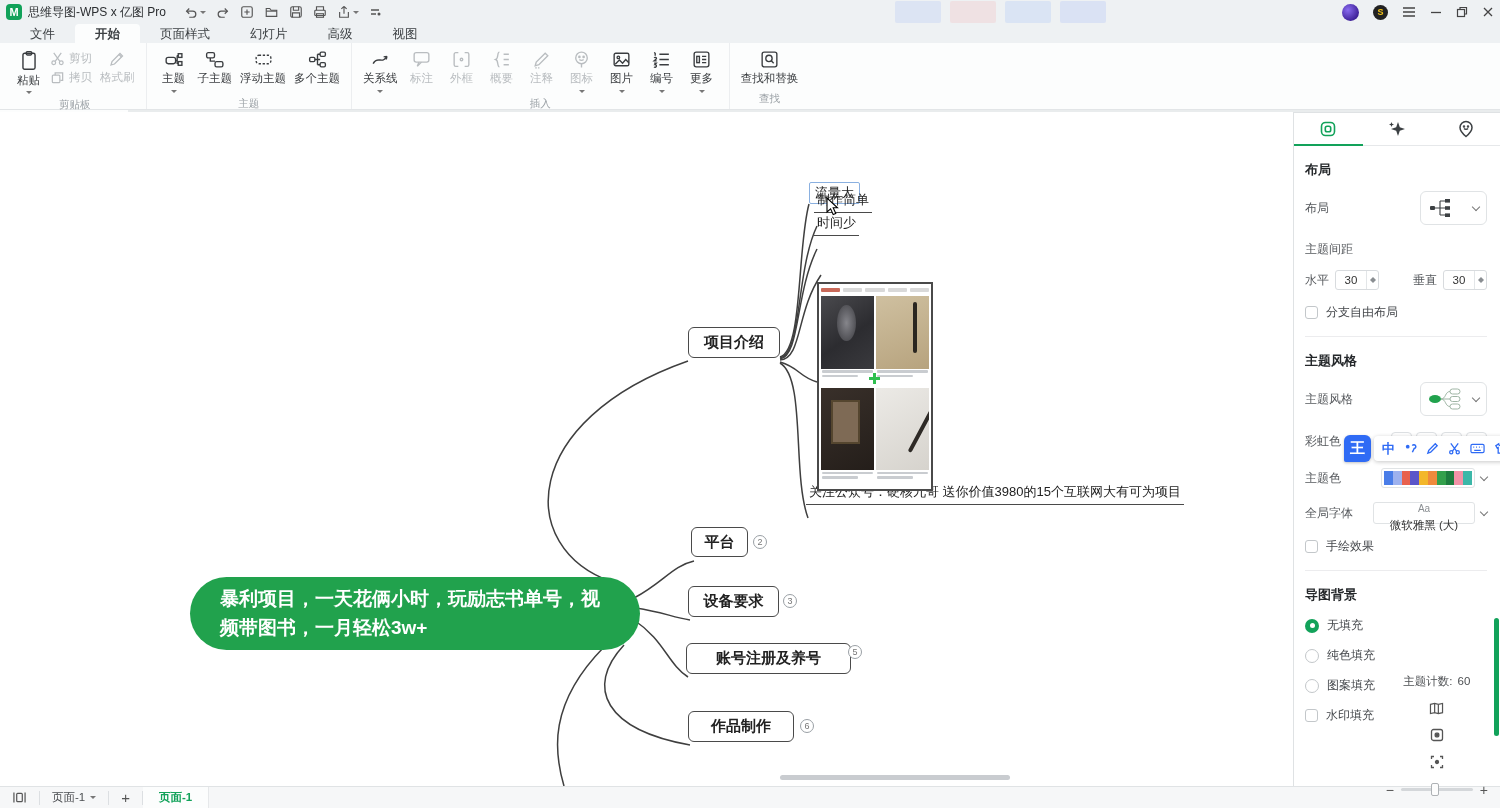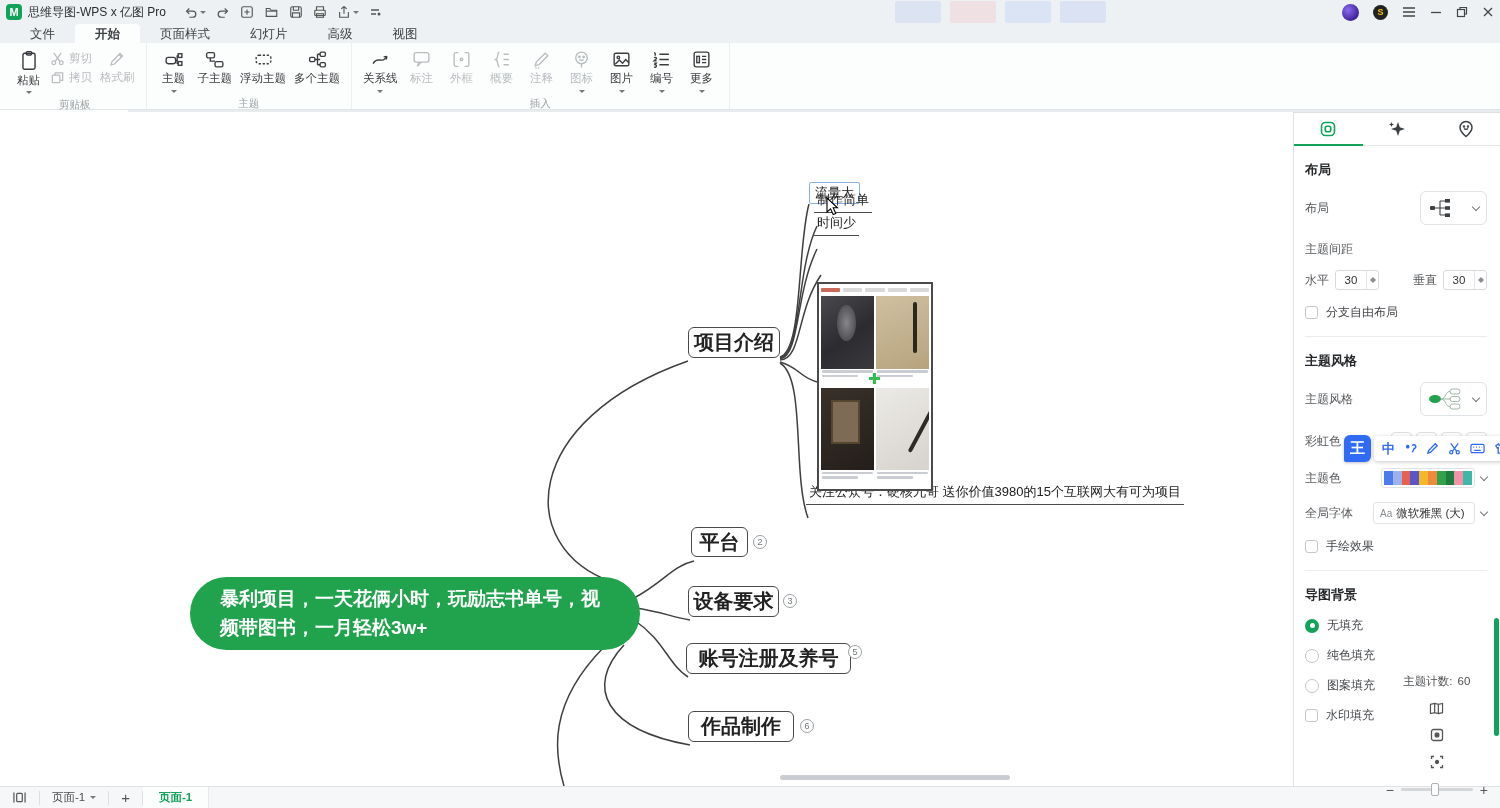--- a/index.html
+++ b/index.html
@@ -44,21 +44,21 @@
   .doctab-icon { width:12px; height:12px; background:#15a85c; border-radius:3px; position:relative; }
   .doctab-icon::after { content:""; position:absolute; left:3px; top:3px; width:6px; height:6px; border:1.4px solid #fff; border-radius:50%; }
   .doctab-dot { width:7px; height:7px; border-radius:50%; background:#4a4d50; margin-left:26px; }
   .panel-btn { position:absolute; right:10px; top:0; height:100%; display:flex; align-items:center; gap:5px; font-size:12px; color:#444; }
   .panel-icon { width:14px; height:11px; border:1.3px solid #555; border-radius:2px; position:relative; }
   .panel-icon::after { content:""; position:absolute; right:1.5px; top:1px; bottom:1px; width:4px; background:#555; }
 
   
   .canvas { position:absolute; left:0; top:112px; width:1293px; height:674px; background:#fff; overflow:hidden; }
   .canvas svg.links { position:absolute; left:0; top:18px; }
-  .mm-node { position:absolute; background:#fff; border:1.6px solid #4a4a4a; border-radius:6px; display:flex; align-items:center; justify-content:center; font-weight:bold; font-size:20px; color:#222; white-space:nowrap; }
+  .mm-node { position:absolute; background:#fff; border:1.6px solid #4a4a4a; border-radius:6px; display:flex; align-items:center; justify-content:center; font-weight:bold; font-size:15px; color:#222; white-space:nowrap; }
   .mm-central { position:absolute; left:190px; top:465px; width:450px; height:73px; background:#21a24d; border-radius:38px; color:#fff; font-size:19px; font-weight:bold; display:flex; align-items:center; padding:0 30px; line-height:1.5; }
   .badge { position:absolute; width:14px; height:14px; border:1px solid #9aa0a5; border-radius:50%; background:#fff; color:#777; font-size:9px; display:flex; align-items:center; justify-content:center; }
   .utopic { position:absolute; font-size:13px; color:#222; border-bottom:1.5px solid #4a4a4a; padding:0 3px 3px; white-space:nowrap; }
   .sel-topic { position:absolute; left:809px; top:70px; width:51px; height:22px; background:#fff; border:1.5px solid #8ab0e0; border-radius:2px; display:flex; align-items:center; justify-content:center; font-size:13px; color:#222; }
   .cursor-arrow { position:absolute; left:826px; top:85px; }
 
   
   .img-node { position:absolute; left:817px; top:170px; width:116px; height:209px; border:2px solid #4a4a4a; background:#fff; padding:2px; display:flex; flex-direction:column; gap:2px; }
   .img-tabs { display:flex; gap:3px; align-items:center; height:8px; }
   .img-tabs i { display:block; height:4px; border-radius:1px; background:#d9d9d9; flex:1; }
@@ -105,21 +105,21 @@
   .tri-up { width:0; height:0; border:3px solid transparent; border-bottom:3.5px solid #8a8e92; margin-bottom:-1px; }
   .tri-dn { width:0; height:0; border:3px solid transparent; border-top:3.5px solid #8a8e92; }
   .checkrow { display:flex; align-items:center; gap:8px; margin-top:14px; font-size:12px; color:#45484c; }
   .cbox { width:13px; height:13px; border:1.4px solid #c3c7ca; border-radius:3px; background:#fff; flex:none; }
   .sb-div { border-top:1px solid #ececee; margin-top:15px; }
   .swatch-row { display:flex; gap:4px; }
   .swatch { width:21px; height:18px; border:1px solid #dcdfe2; border-radius:4px; background:#fff; }
   .colorstrip { width:94px; height:20px; border:1px solid #e0e3e5; border-radius:3px; display:flex; align-items:center; padding:2px; gap:0; }
   .colorstrip .chips { display:flex; height:100%; flex:1; }
   .chip { flex:1; height:100%; display:block; }
-  .dd-font { width:102px; height:22px; border:1px solid #e0e3e5; border-radius:3px; display:flex; align-items:center; gap:4px; padding:0 6px; font-size:11.5px; color:#333; }
+  .dd-font { width:102px; height:22px; border:1px solid #e0e3e5; border-radius:3px; display:flex; align-items:center; gap:4px; padding:0 6px; font-size:11.5px; color:#333;flex-direction:column; }
   .dd-font .aa { font-size:10px; color:#8a8e92; }
   .radiorow { display:flex; align-items:center; gap:8px; margin-top:13px; font-size:12px; color:#45484c; }
   .radio { width:14px; height:14px; border-radius:50%; border:1.4px solid #c3c7ca; background:#fff; flex:none; }
   .radio.sel { border:none; background:#12a25a; position:relative; }
   .radio.sel::after { content:""; position:absolute; left:4.5px; top:4.5px; width:5px; height:5px; background:#fff; border-radius:50%; }
   .sb-scroll { position:absolute; right:1px; top:505px; width:5px; height:118px; background:#12a25a; border-radius:3px; }
 
   
   .ime { position:absolute; left:1344px; top:435px; height:27px; display:flex; align-items:center; z-index:30; }
   .ime-logo { width:27px; height:27px; background:#2f6bf5; border-radius:6px 6px 6px 2px; color:#fff; font-weight:bold; font-size:15px; display:flex; align-items:center; justify-content:center; box-shadow:0 1px 3px rgba(0,0,0,.25); }
@@ -393,20 +393,33 @@
             <path d="M10.5,7 h4 M10.5,10 h4 M10.5,13 h4"></path>
             <rect x="5.5" y="7" width="2.5" height="6"></rect>
           </svg>
         <span class="lbl">更多</span>
           <span class="caret"></span>
       </div>
     </div>
     <div class="rgroup-label">插入</div>
   </div>
 
+  <div class="rgroup" style="border-right:none">
+    <div class="rgroup-items">
+      <div class="rbtn" style="min-width:66px">
+        <svg width="21" height="21" viewBox="0 0 20 20" fill="none" stroke="currentColor" stroke-width="1.3">
+            <rect x="3" y="3" width="14" height="14" rx="2"></rect>
+            <circle cx="9.5" cy="9" r="3"></circle>
+            <path d="M11.7,11.2 L14,13.5"></path>
+          </svg>
+        <span class="lbl">查找和替换</span>
+      </div>
+    </div>
+    <div class="rgroup-label">查找</div>
+  </div>
 </div>
 
 <div class="doctabs">
   <div class="doctab">
     <span class="doctab-icon"></span>
     <span>书单</span>
     <span class="doctab-dot"></span>
   </div>
   <div class="panel-btn">
     <span class="panel-icon"></span>

